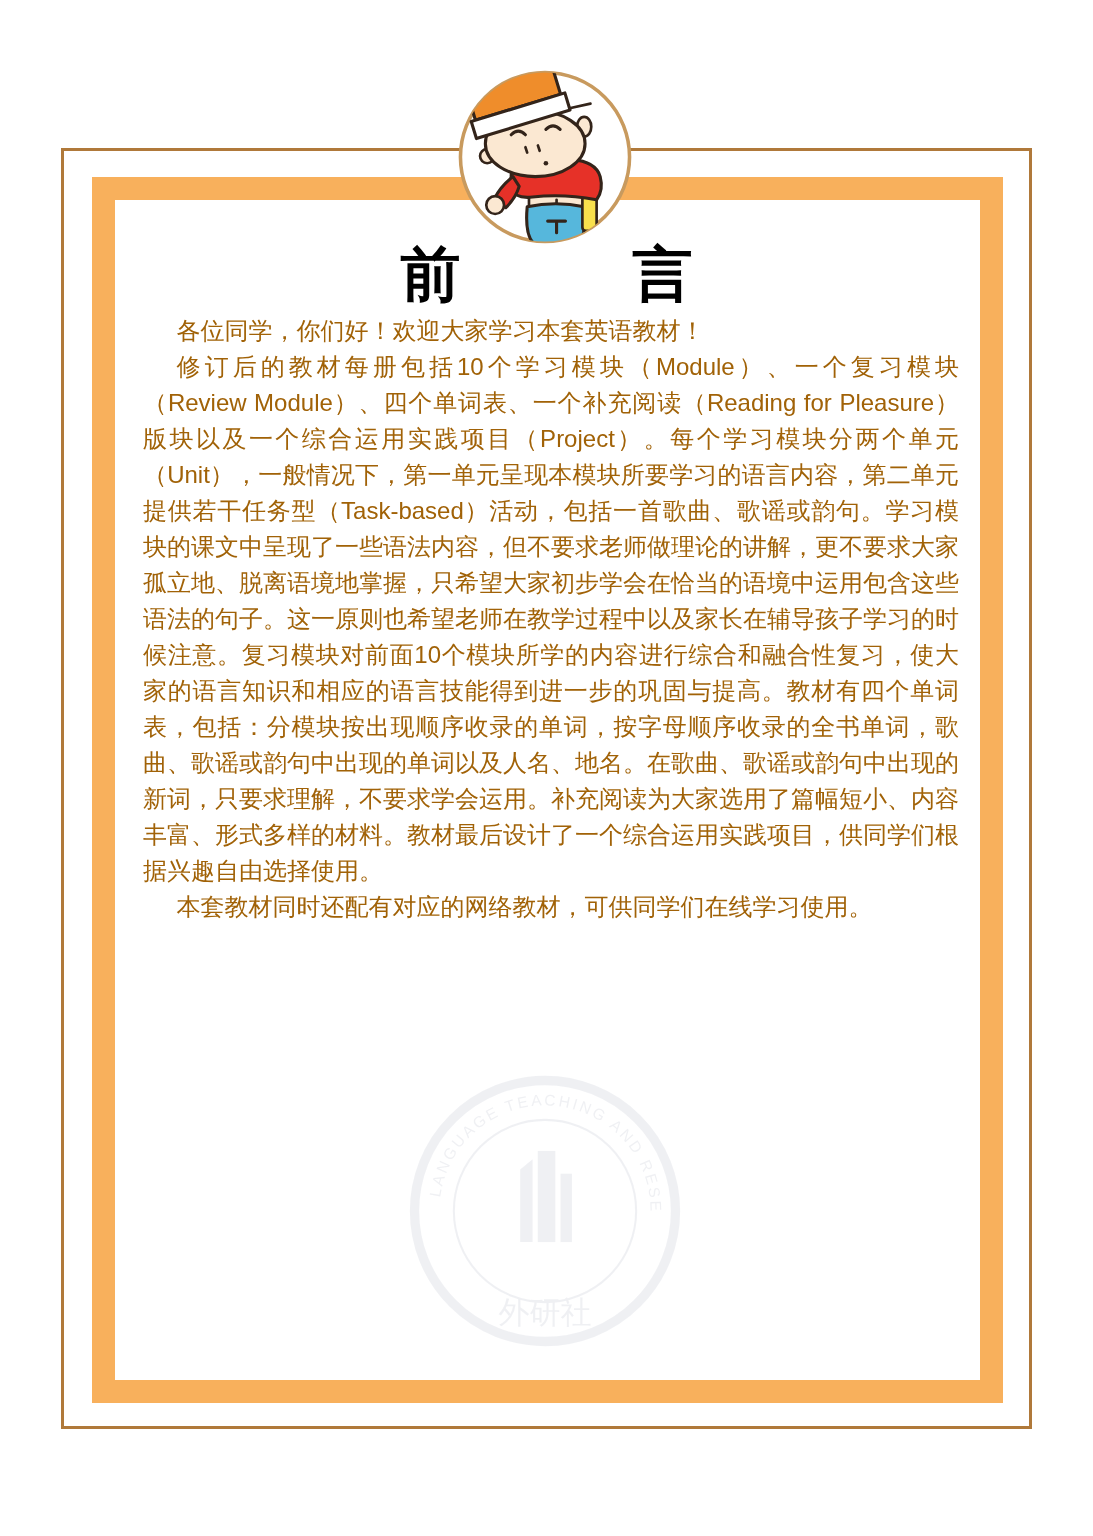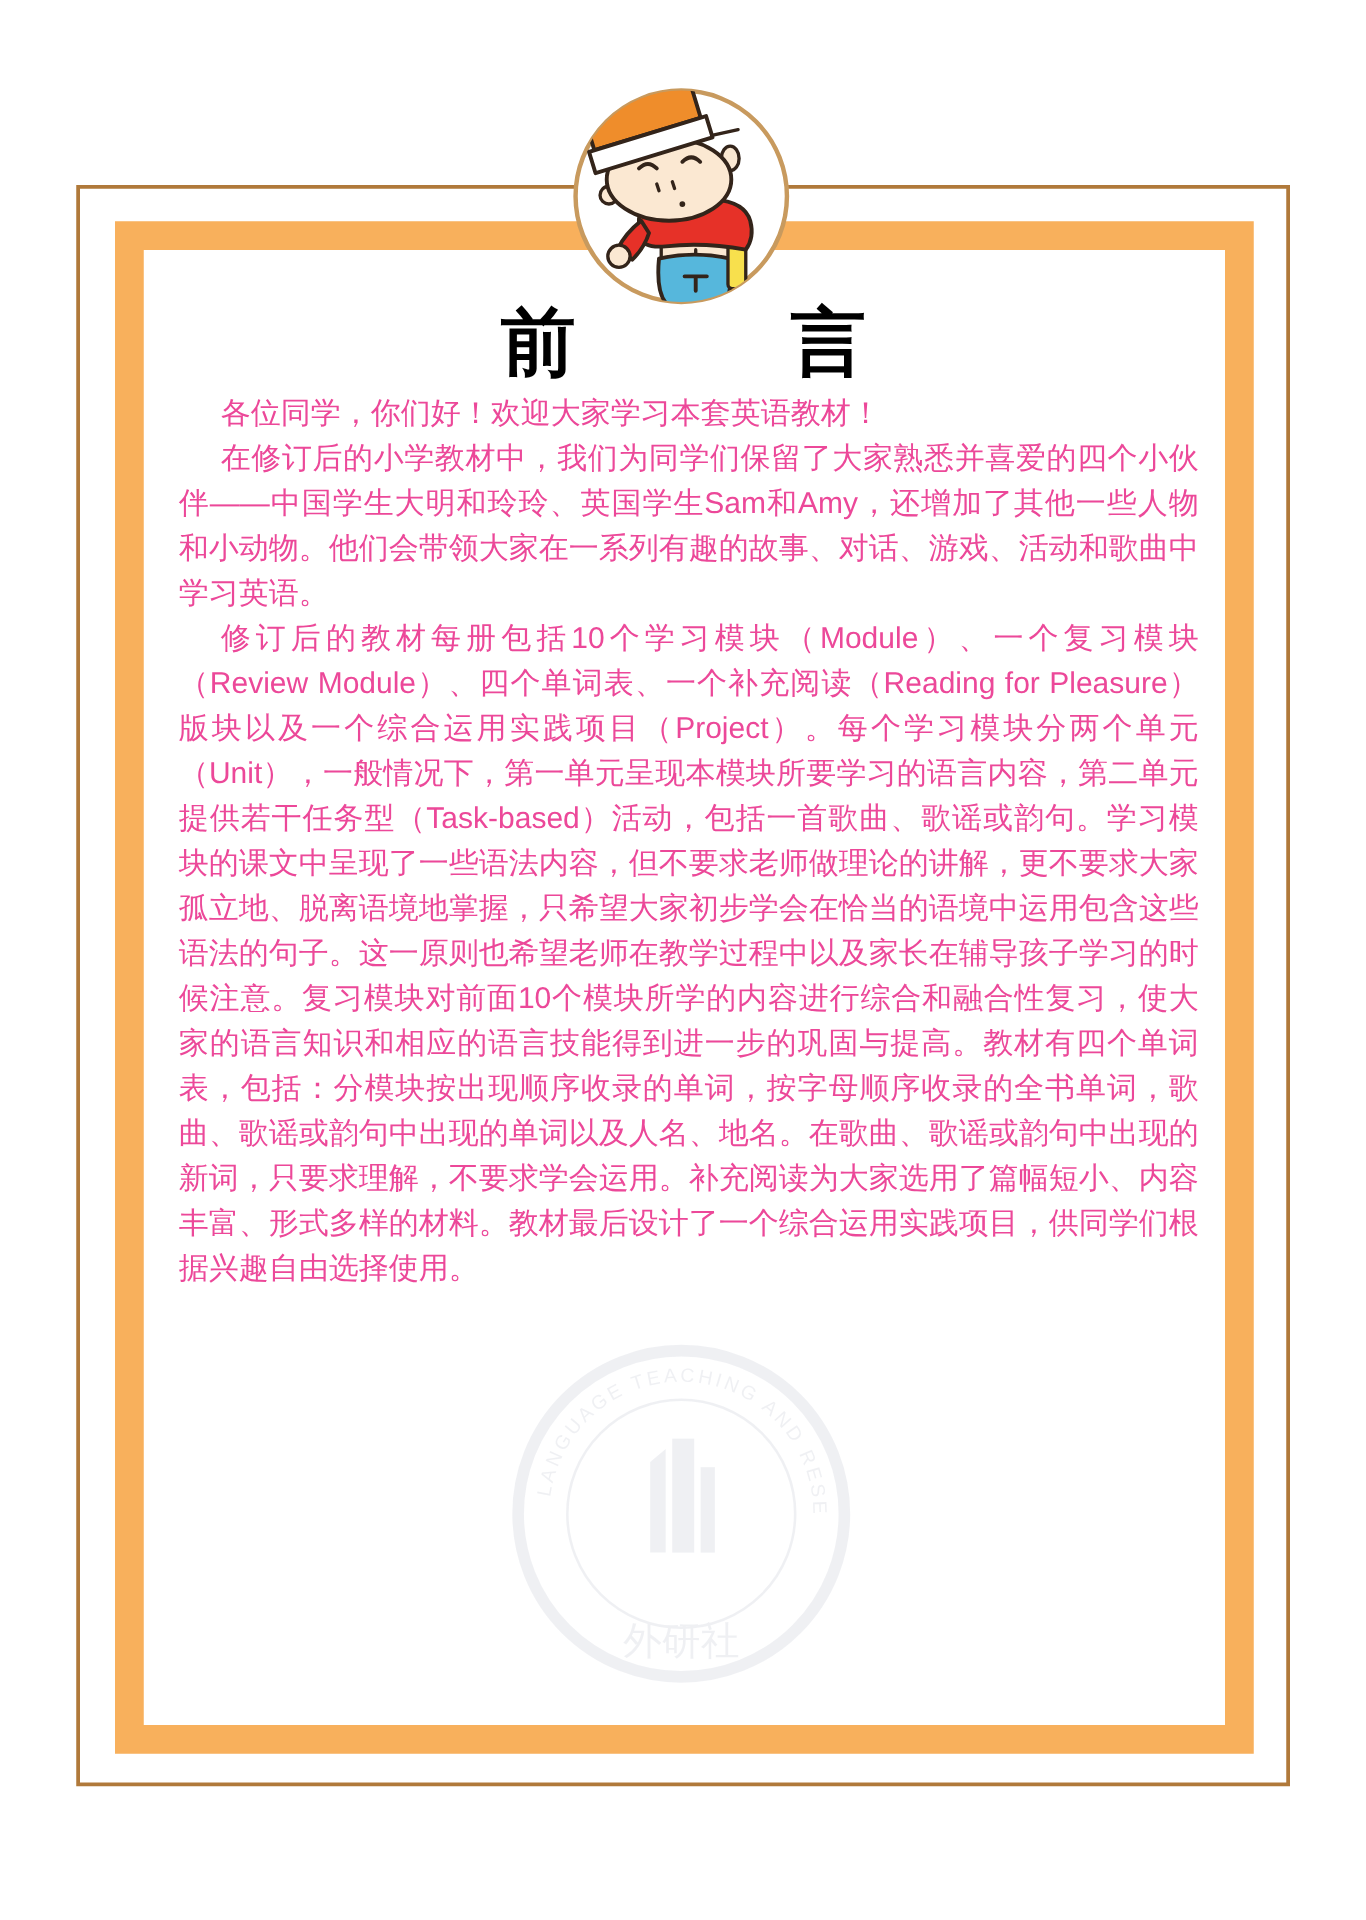--- a/index.html
+++ b/index.html
@@ -34,21 +34,21 @@
     position:absolute; left:110px; top:244px; width:873px; z-index:3;
     display:flex; justify-content:center; gap:172px;
     font-family:"DejaVu Serif","Liberation Serif",serif;
     font-weight:bold; font-size:60px; line-height:1; color:#000000;
     letter-spacing:0;
   }
 
   
   .content {
     position:absolute; left:143px; top:313px; width:816px; z-index:2;
-    font-size:24px; line-height:36px; color:#ec4899;
+    font-size:24px; line-height:36px; color:#a16207;
     text-align:justify;
   }
   .content p { margin:0; text-indent:1.4em; }
 
   
   .watermark {
     position:absolute; left:400px; top:1066px; width:290px; height:290px;
     z-index:1; opacity:0.15;
   }
   .watermark svg { width:100%; height:100%; display:block; }
@@ -120,17 +120,17 @@
     </svg>
   </div>
 
   <div class="title">
     <span>前</span>
     <span>言</span>
   </div>
 
   <div class="content">
     <p>各位同学，你们好！欢迎大家学习本套英语教材！</p>
-    <p>在修订后的小学教材中，我们为同学们保留了大家熟悉并喜爱的四个小伙伴——中国学生大明和玲玲、英国学生Sam和Amy，还增加了其他一些人物和小动物。他们会带领大家在一系列有趣的故事、对话、游戏、活动和歌曲中学习英语。</p>
     <p>修订后的教材每册包括10个学习模块（Module）、一个复习模块（Review Module）、四个单词表、一个补充阅读（Reading for Pleasure）版块以及一个综合运用实践项目（Project）。每个学习模块分两个单元（Unit），一般情况下，第一单元呈现本模块所要学习的语言内容，第二单元提供若干任务型（Task-based）活动，包括一首歌曲、歌谣或韵句。学习模块的课文中呈现了一些语法内容，但不要求老师做理论的讲解，更不要求大家孤立地、脱离语境地掌握，只希望大家初步学会在恰当的语境中运用包含这些语法的句子。这一原则也希望老师在教学过程中以及家长在辅导孩子学习的时候注意。复习模块对前面10个模块所学的内容进行综合和融合性复习，使大家的语言知识和相应的语言技能得到进一步的巩固与提高。教材有四个单词表，包括：分模块按出现顺序收录的单词，按字母顺序收录的全书单词，歌曲、歌谣或韵句中出现的单词以及人名、地名。在歌曲、歌谣或韵句中出现的新词，只要求理解，不要求学会运用。补充阅读为大家选用了篇幅短小、内容丰富、形式多样的材料。教材最后设计了一个综合运用实践项目，供同学们根据兴趣自由选择使用。</p>
+    <p>本套教材同时还配有对应的网络教材，可供同学们在线学习使用。</p>
   </div>
 
 </div>
 
 </body></html>

